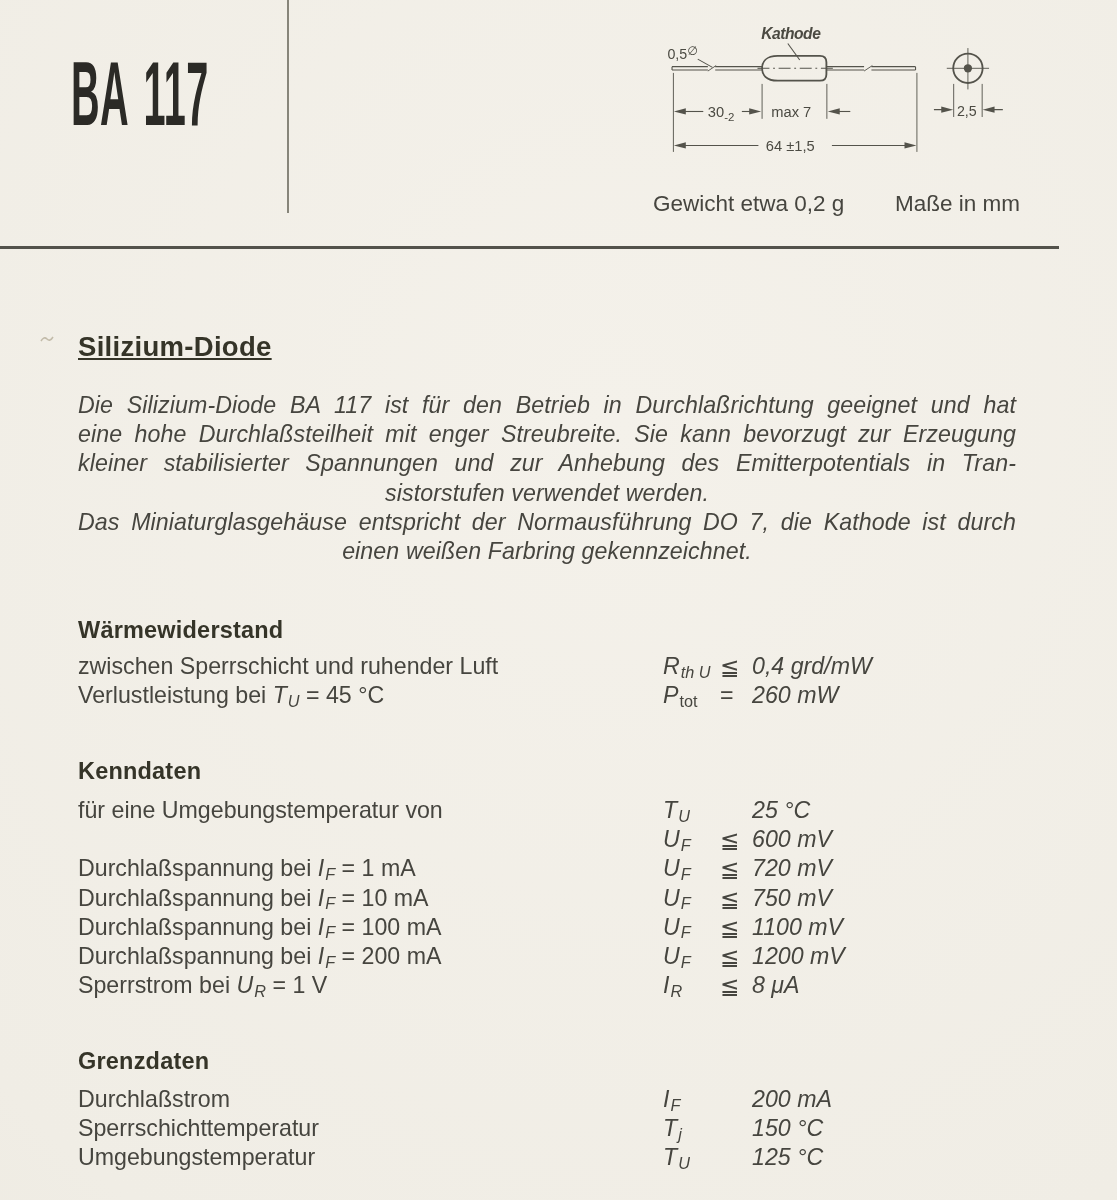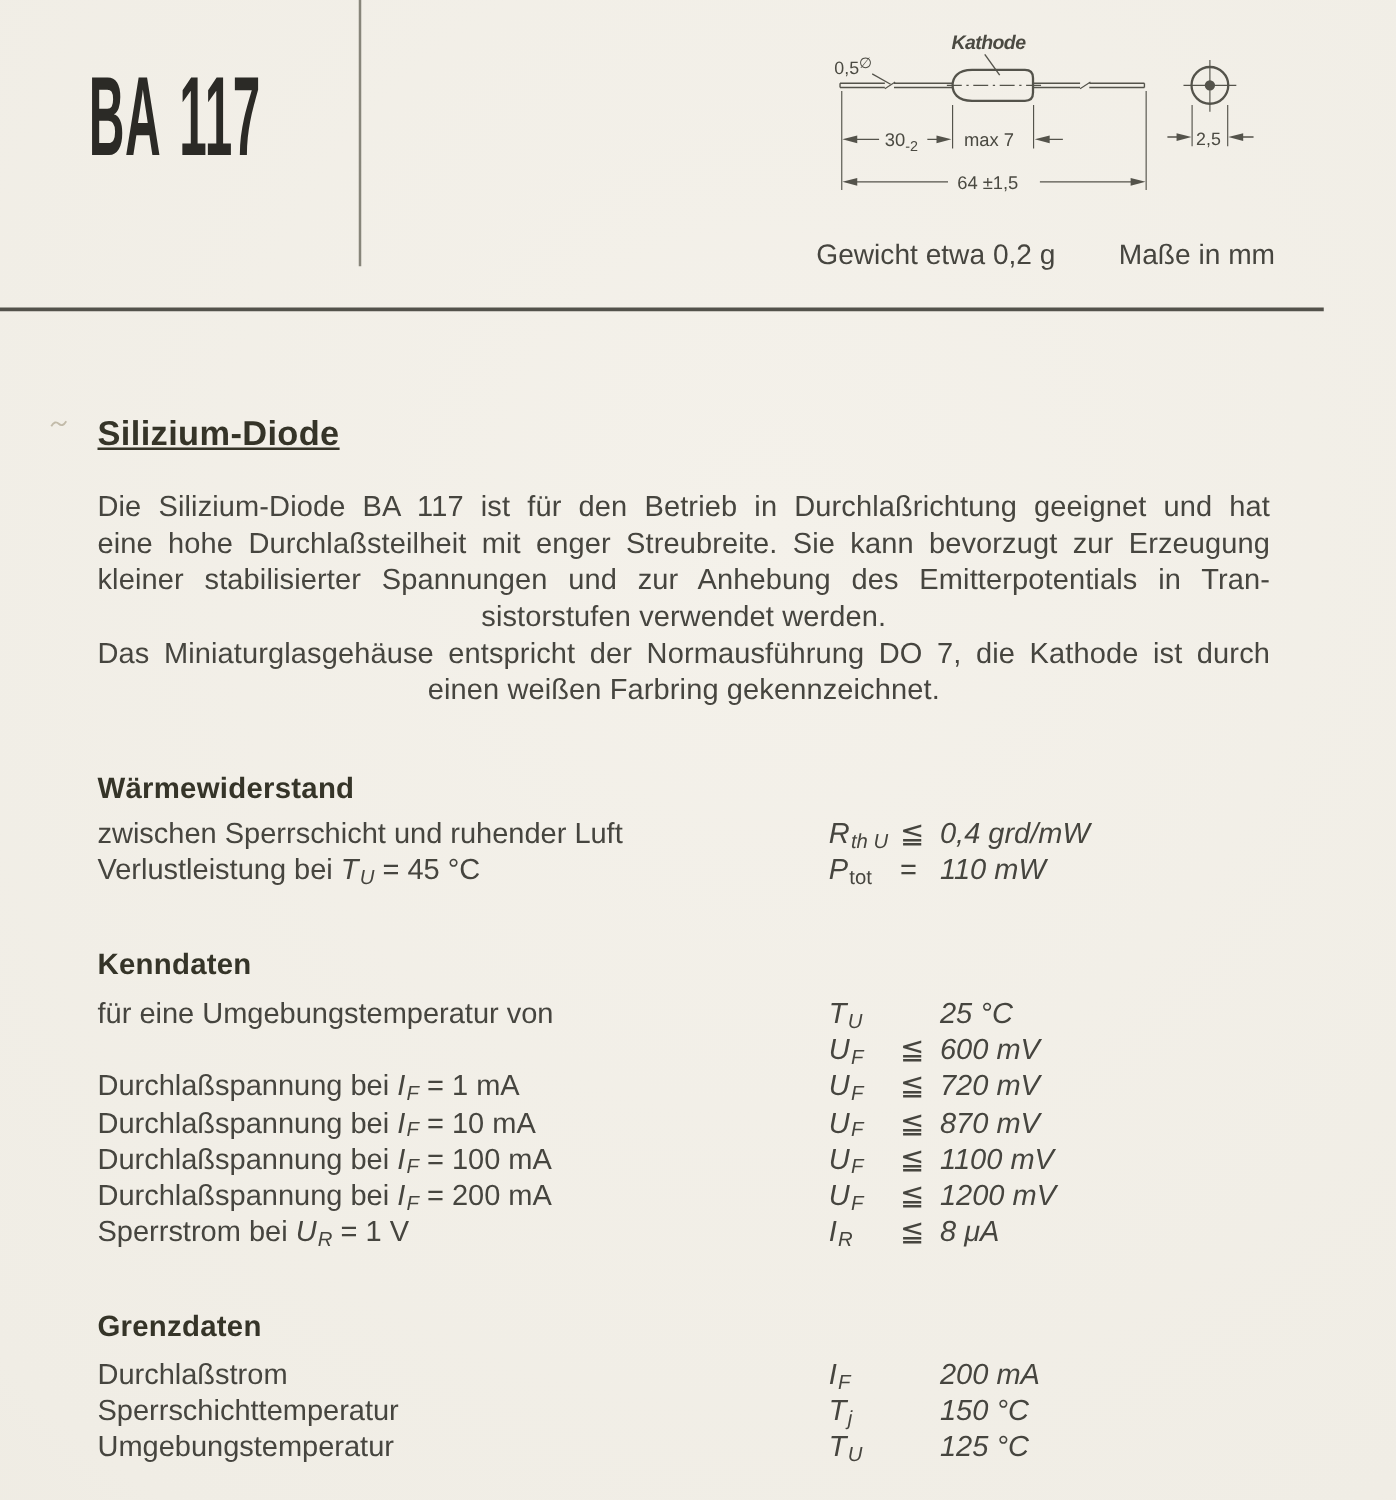--- a/index.html
+++ b/index.html
@@ -28,21 +28,21 @@
   .drawing text { fill:#4b4a42; font-family:"Liberation Sans","DejaVu Sans",sans-serif; }
   .drawing .dimtxt { font-size:16px; }
   .drawing .kath { font-size:17px; font-style:italic; font-weight:bold; letter-spacing:-0.5px; }
   .drawing .small { font-size:15.5px; }
   .ln { stroke:#54534b; fill:none; }
   .arrow { fill:#54534b; stroke:none; }
 
   
   .title { position:absolute; left:78px; top:331px; font-size:27.5px; font-weight:bold; color:#353428; letter-spacing:0.3px;text-decoration:underline; }
   .intro { position:absolute; left:78px; top:391px; width:938px; font-size:23.2px; line-height:29.2px; letter-spacing:0.1px; color:#46453f; }
-  .pline { text-align:justify; text-align-last:justify; height:29.2px; white-space:nowrap0; }
+  .pline { text-align:justify; text-align-last:justify; height:29.2px; white-space:nowrap0;font-style:italic; }
   .plast { text-align:center; text-align-last:auto; }
 
   .h2 { position:absolute; left:78px; font-size:23.5px; font-weight:bold; color:#353428; letter-spacing:0.2px; }
   .specs { position:absolute; left:78px; width:980px; font-size:23.2px; color:#46453f; }
   .srow { position:relative; height:29.2px; }
   .srow .lab  { position:absolute; left:0; white-space:nowrap; }
   .srow .scol { position:absolute; left:585px; white-space:nowrap; }
   .srow .rcol { position:absolute; left:642px; }
   .srow .vcol { position:absolute; left:674px; white-space:nowrap;font-style:italic; }
   .sy { font-style:italic; }
@@ -141,21 +141,21 @@
     <div class="srow">
       <span class="lab"><span>zwischen Sperrschicht und ruhender Luft</span><i class="sy"></i><sub class="sb"></sub><span></span></span>
       <span class="scol"><i class="sy">R</i><sub class="sb">th U</sub></span>
       <span class="rcol">≦</span>
       <span class="vcol">0,4 grd/mW</span>
     </div>
     <div class="srow">
       <span class="lab"><span>Verlustleistung bei </span><i class="sy">T</i><sub class="sb">U</sub><span> = 45 °C</span></span>
       <span class="scol"><i class="sy">P</i><sub class="sb" style="font-style:normal">tot</sub></span>
       <span class="rcol">=</span>
-      <span class="vcol">110 mW</span>
+      <span class="vcol">260 mW</span>
     </div>
   </div>
 
   <div class="h2" style="top:758px">Kenndaten</div>
   <div class="specs" style="top:797px">
     <div class="srow">
       <span class="lab"><span>für eine Umgebungstemperatur von</span><i class="sy"></i><sub class="sb"></sub><span></span></span>
       <span class="scol"><i class="sy">T</i><sub class="sb">U</sub></span>
       <span class="rcol"></span>
       <span class="vcol">25 °C</span>
@@ -168,21 +168,21 @@
     <div class="srow">
       <span class="lab"><span>Durchlaßspannung bei </span><i class="sy">I</i><sub class="sb">F</sub><span> = 1 mA</span></span>
       <span class="scol"><i class="sy">U</i><sub class="sb">F</sub></span>
       <span class="rcol">≦</span>
       <span class="vcol">720 mV</span>
     </div>
     <div class="srow">
       <span class="lab"><span>Durchlaßspannung bei </span><i class="sy">I</i><sub class="sb">F</sub><span> = 10 mA</span></span>
       <span class="scol"><i class="sy">U</i><sub class="sb">F</sub></span>
       <span class="rcol">≦</span>
-      <span class="vcol">870 mV</span>
+      <span class="vcol">750 mV</span>
     </div>
     <div class="srow">
       <span class="lab"><span>Durchlaßspannung bei </span><i class="sy">I</i><sub class="sb">F</sub><span> = 100 mA</span></span>
       <span class="scol"><i class="sy">U</i><sub class="sb">F</sub></span>
       <span class="rcol">≦</span>
       <span class="vcol">1100 mV</span>
     </div>
     <div class="srow">
       <span class="lab"><span>Durchlaßspannung bei </span><i class="sy">I</i><sub class="sb">F</sub><span> = 200 mA</span></span>
       <span class="scol"><i class="sy">U</i><sub class="sb">F</sub></span>

